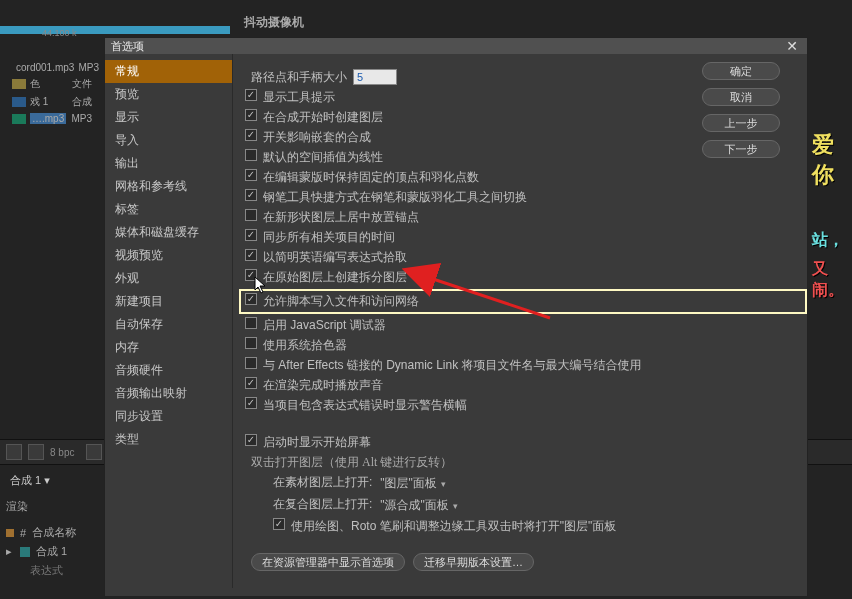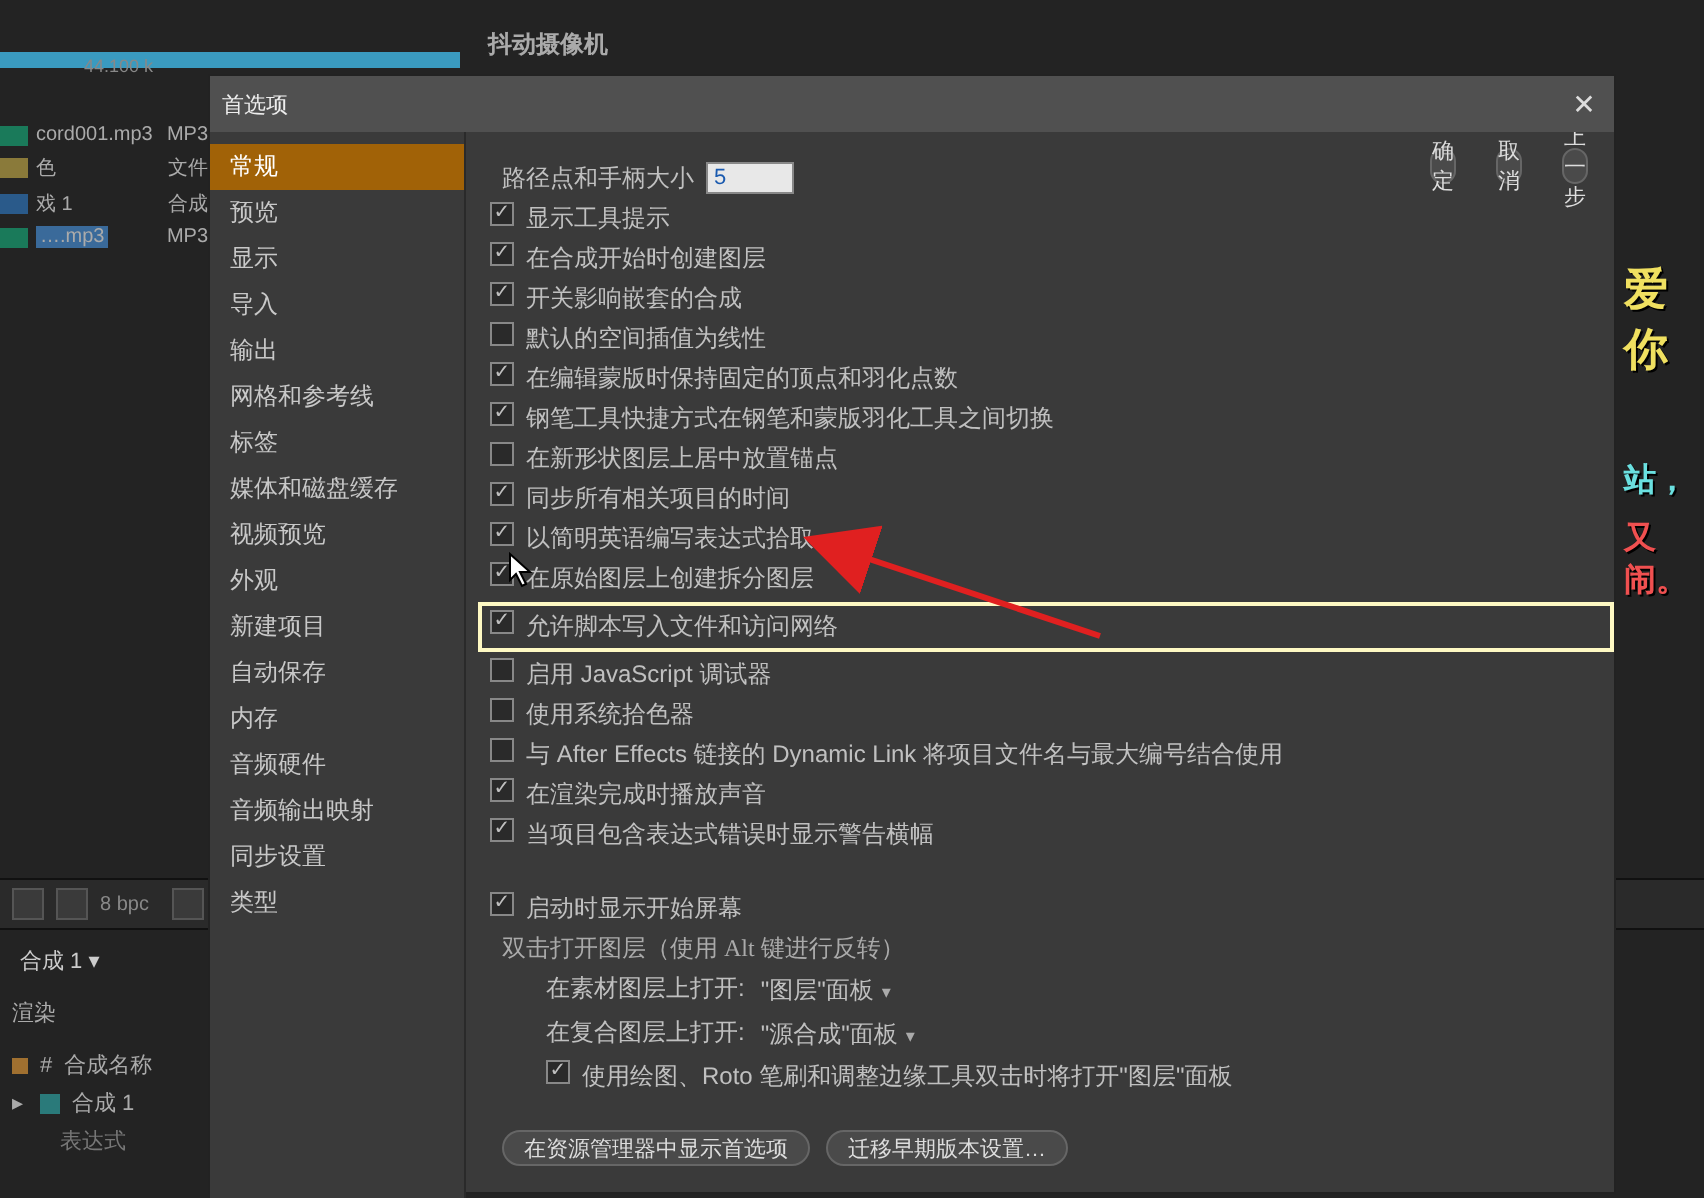--- a/index.html
+++ b/index.html
@@ -3,48 +3,48 @@
 <meta charset="utf-8">
 <style>
   * { box-sizing: border-box; margin: 0; padding: 0; font-family: "Microsoft YaHei", Arial, sans-serif; }
   body { background: #1a1a1a; width: 852px; height: 599px; overflow: hidden; position: relative; color: #c8c8c8; font-size: 12px; }
 
   
   .bg { position: absolute; inset: 0; background: #232323; }
   .bg-top-left { position: absolute; top: 0; left: 0; width: 100px; height: 40px; color: #777; font-size: 10px; padding: 6px 10px; }
   .bg-top-label { position: absolute; top: 14px; left: 244px; color: #aaa; font-size: 12px; font-weight: bold; }
   .bg-left-panel { position: absolute; top: 60px; left: 0; width: 104px; height: 400px; background: #232323; }
-  .bg-file { display: flex; align-items: center; gap: 4px; padding: 2px 0; font-size: 10px; color: #aaa; }
+  .bg-file { display: flex; align-items: center; gap: 4px; padding: 2px 12px; font-size: 10px; color: #aaa; }
   .bg-file .icon { width: 14px; height: 10px; background: #2a5a8a; display: inline-block; }
   .bg-file .icon.mp3 { background: #1a7a5a; }
   .bg-file .icon.folder { background: #8a7a3a; }
   .bg-file .sel { background: #3a6a9a; padding: 0 2px; }
   .bg-right-text { position: absolute; right: 0; top: 130px; width: 40px; color: #f0e060; font-size: 22px; font-weight: bold; text-shadow: 1px 1px 0 #000; }
   .bg-right-text .l2 { color: #6ae0e0; font-size: 16px; margin-top: 40px; }
   .bg-right-text .l3 { color: #f05050; font-size: 16px; margin-top: 8px; }
   .bg-bottom { position: absolute; bottom: 0; left: 0; right: 0; height: 160px; background: #232323; }
   .bg-bottom-bar { position: absolute; top: 0; left: 0; right: 0; height: 26px; background: #2a2a2a; border-top: 1px solid #111; border-bottom: 1px solid #111; display:flex; align-items:center; gap:6px; padding:0 6px;}
   .bg-smallbtn { width:16px; height:16px; background:#3a3a3a; border:1px solid #555; display:inline-block;}
   .bg-8bpc { font-size:10px; color:#888; }
   .bg-tab { position:absolute; top:30px; left:0; padding:4px 10px; font-size:11px; color:#ccc; }
   .bg-render { position:absolute; top:60px; left:6px; font-size:11px; color:#aaa; }
   .bg-tbl { position:absolute; top:84px; left:6px; font-size:11px; color:#aaa; }
   .bg-tblrow { display:flex; align-items:center; gap:6px; padding:2px 0; }
   .bg-wave { position:absolute; top:26px; left:0; width:230px; height:8px; background:linear-gradient(90deg,#3a9abf 0%,#3a9abf 100%); }
 
   
   .dlg { position: absolute; top: 37px; left: 104px; width: 704px; height: 560px; background: #3a3a3a; border: 1px solid #222; color: #d0d0d0; }
-  .dlg-title { height: 28px; background: #505050; display: flex; align-items: center; justify-content: space-between; padding: 0 6px; font-size: 11px; color: #eee; }
+  .dlg-title { height: 16px; background: #505050; display: flex; align-items: center; justify-content: space-between; padding: 0 6px; font-size: 11px; color: #eee; }
   .dlg-close { width: 18px; height: 18px; display:flex; align-items:center; justify-content:center; cursor:pointer; color:#ddd; font-size:14px; }
   .dlg-body { display: flex; height: calc(100% - 24px); }
   .dlg-nav { width: 128px; background: #3a3a3a; border-right: 1px solid #2a2a2a; padding-top: 6px; }
   .dlg-nav-item { padding: 3px 10px; font-size: 12px; color: #c8c8c8; cursor:pointer; }
   .dlg-nav-item.selected { background: #a16207; color: #fff; }
   .dlg-main { flex: 1; position: relative; padding: 12px 0 12px 12px; overflow: hidden; }
-  .dlg-buttons { position: absolute; top: 8px; right: 14px; width: 78px; display:flex; flex-direction:row; gap:20px; }
+  .dlg-buttons { position: absolute; top: 8px; right: 27px; width: 78px; display:flex; flex-direction:column; gap:8px; }
   .dlg-btn { height: 18px; background: #4a4a4a; border: 1px solid #666; border-radius: 9px; font-size: 11px; color: #ddd; display:flex; align-items:center; justify-content:center; cursor:pointer; }
 
   .row { display: flex; align-items: flex-start; gap: 6px; margin: 3px 0; font-size: 12px; }
   .field-label { color: #c0c0c0; }
   .num-input { width: 44px; height: 16px; background: #e8e8e8; border: 1px solid #888; color: #1a5aaf; font-size: 11px; padding: 0 3px; }
   .num-input::selection { background:#2a6ac0; color:#fff; }
   .cb { width: 12px; height: 12px; border: 1px solid #888; background: #2a2a2a; display:inline-flex; align-items:center; justify-content:center; cursor:pointer; }
   .cb.checked::after { content:"✓"; color:#bfbfbf; font-size:10px; line-height:1; }
   .cb-label { color: #c0c0c0; }
 

